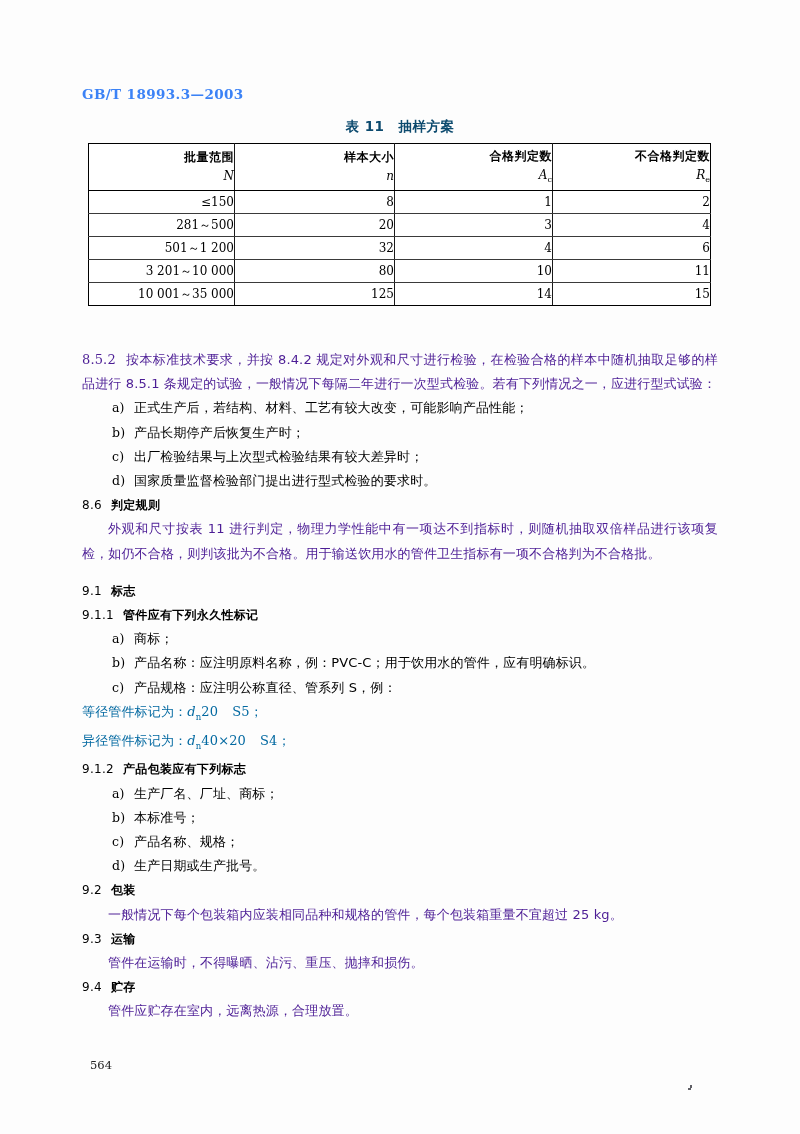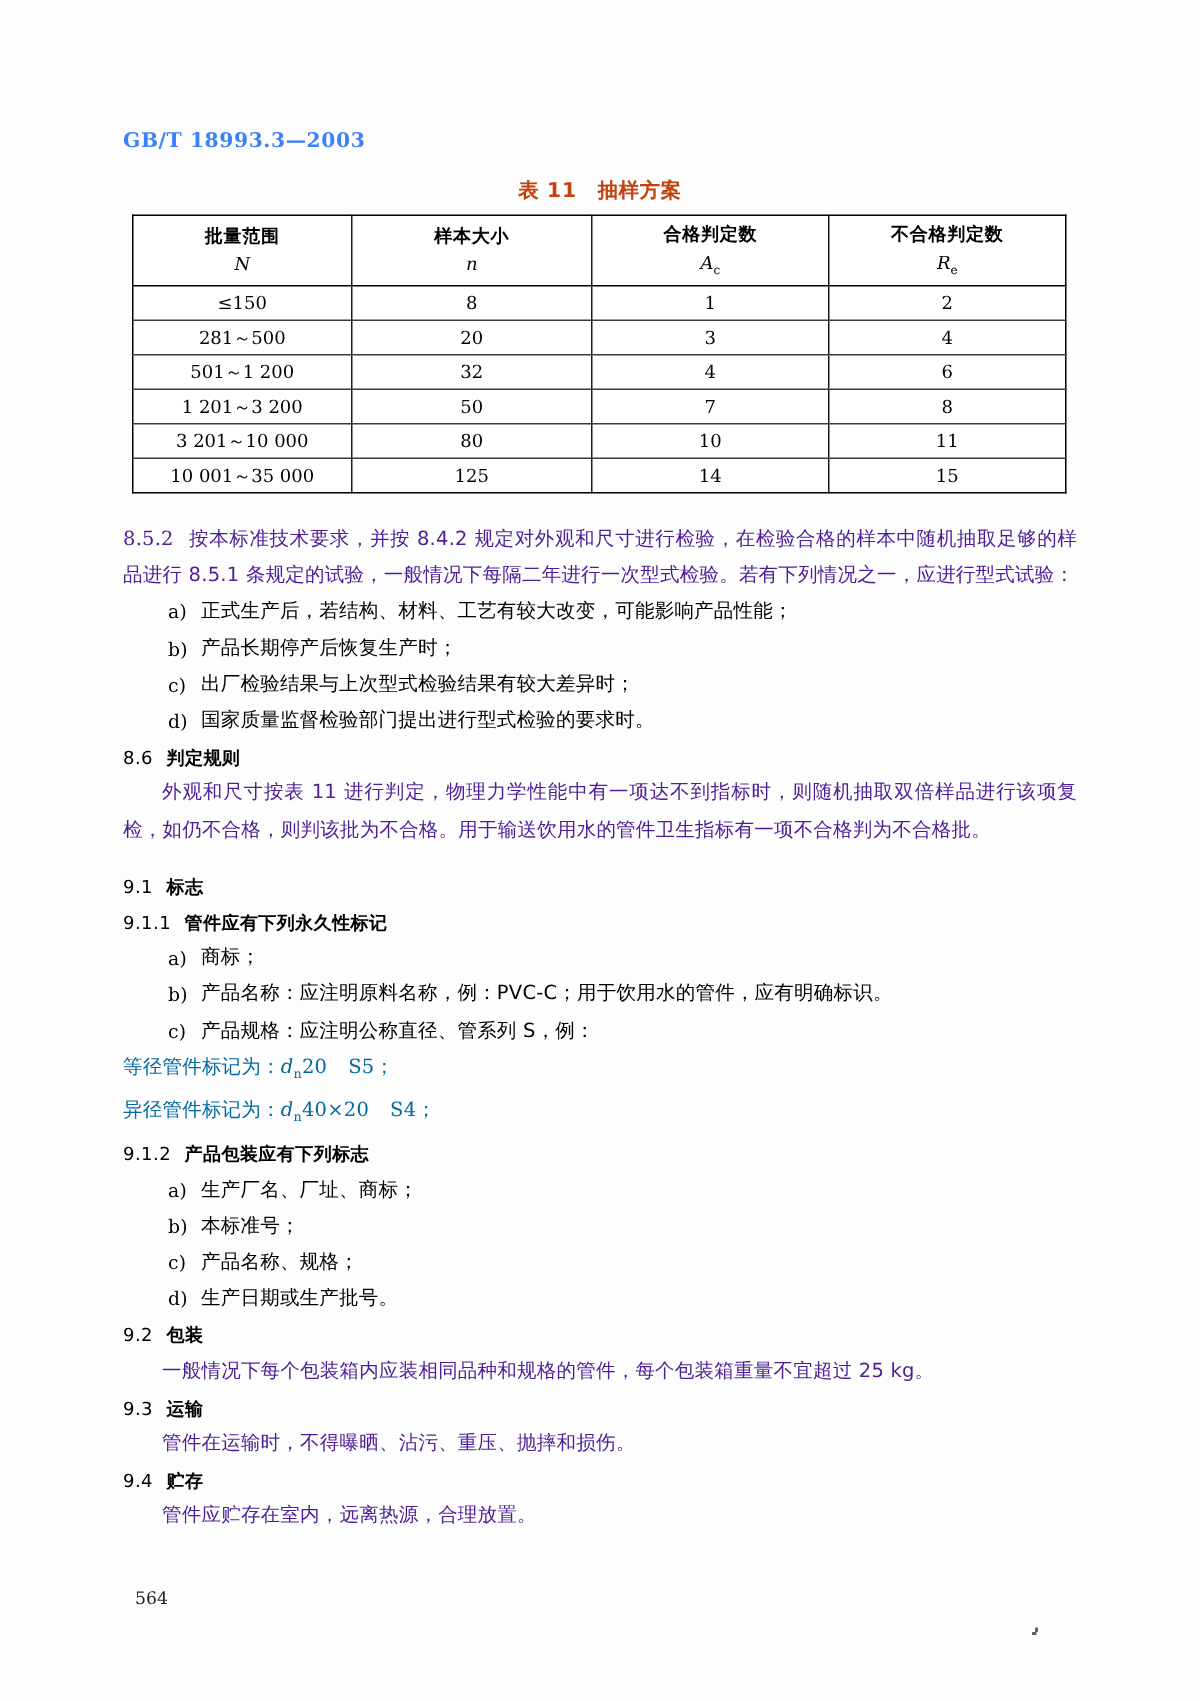--- a/index.html
+++ b/index.html
@@ -37,21 +37,21 @@
 
   
   .table-caption {
     position: absolute;
     left: 0;
     top: 118px;
     width: 800px;
     text-align: center;
     font-weight: bold;
     font-size: 13.5px;
-    color: #c2410c;
+    color: #0c4a6e;
     letter-spacing: 0.5px;
   }
   .table-caption .cap-gap { display: inline-block; width: 14px; }
 
   table.sampling {
     position: absolute;
     left: 88px;
     top: 143px;
     width: 622px;
     border-collapse: collapse;
@@ -64,21 +64,21 @@
   table.sampling col.c2 { width: 160px; }
   table.sampling col.c3 { width: 158px; }
   table.sampling col.c4 { width: 158px; }
 
   table.sampling th,
   table.sampling td {
     border-left: 1px solid #1a1a1a;
     border-right: 1px solid #1a1a1a;
     border-top: 1px solid #3a3a3a;
     border-bottom: 1px solid #3a3a3a;
-    text-align: center;
+    text-align: right;
     vertical-align: middle;
     padding: 0;
     font-weight: normal;
   }
   table.sampling thead th {
     height: 46px;
     border-top: 1.6px solid #000;
     border-bottom: 1.4px solid #000;
     line-height: 1.45;
   }
@@ -267,26 +267,20 @@
         <td class="num">3</td>
         <td class="num">4</td>
       </tr>
       <tr>
         <td class="num">501～1 200</td>
         <td class="num">32</td>
         <td class="num">4</td>
         <td class="num">6</td>
       </tr>
       <tr>
-        <td class="num">1 201～3 200</td>
-        <td class="num">50</td>
-        <td class="num">7</td>
-        <td class="num">8</td>
-      </tr>
-      <tr>
         <td class="num">3 201～10 000</td>
         <td class="num">80</td>
         <td class="num">10</td>
         <td class="num">11</td>
       </tr>
       <tr>
         <td class="num">10 001～35 000</td>
         <td class="num">125</td>
         <td class="num">14</td>
         <td class="num">15</td>

